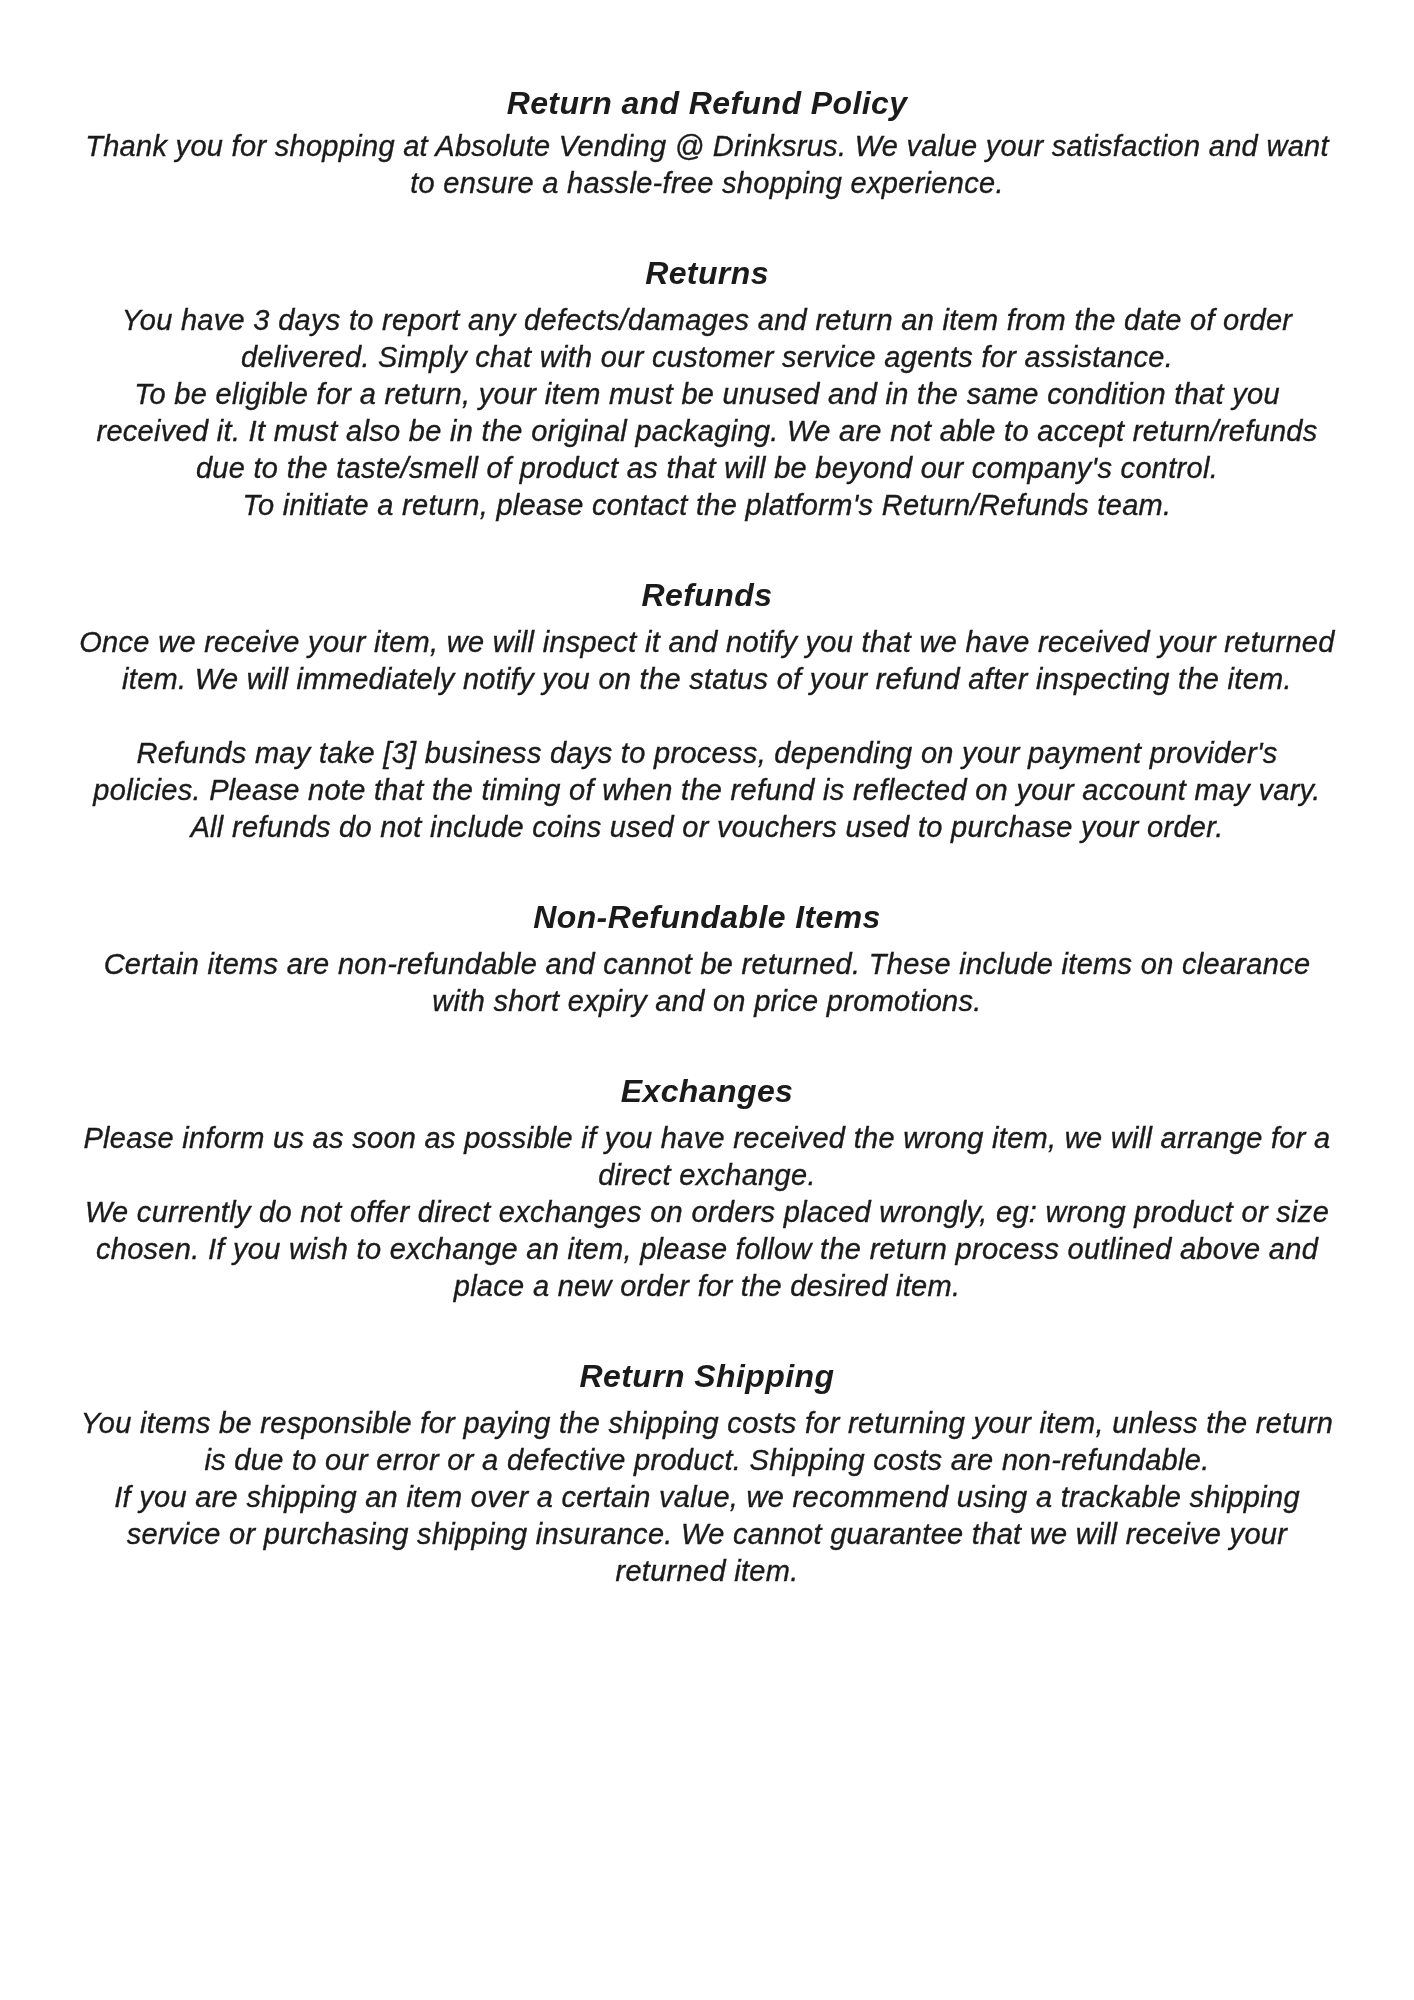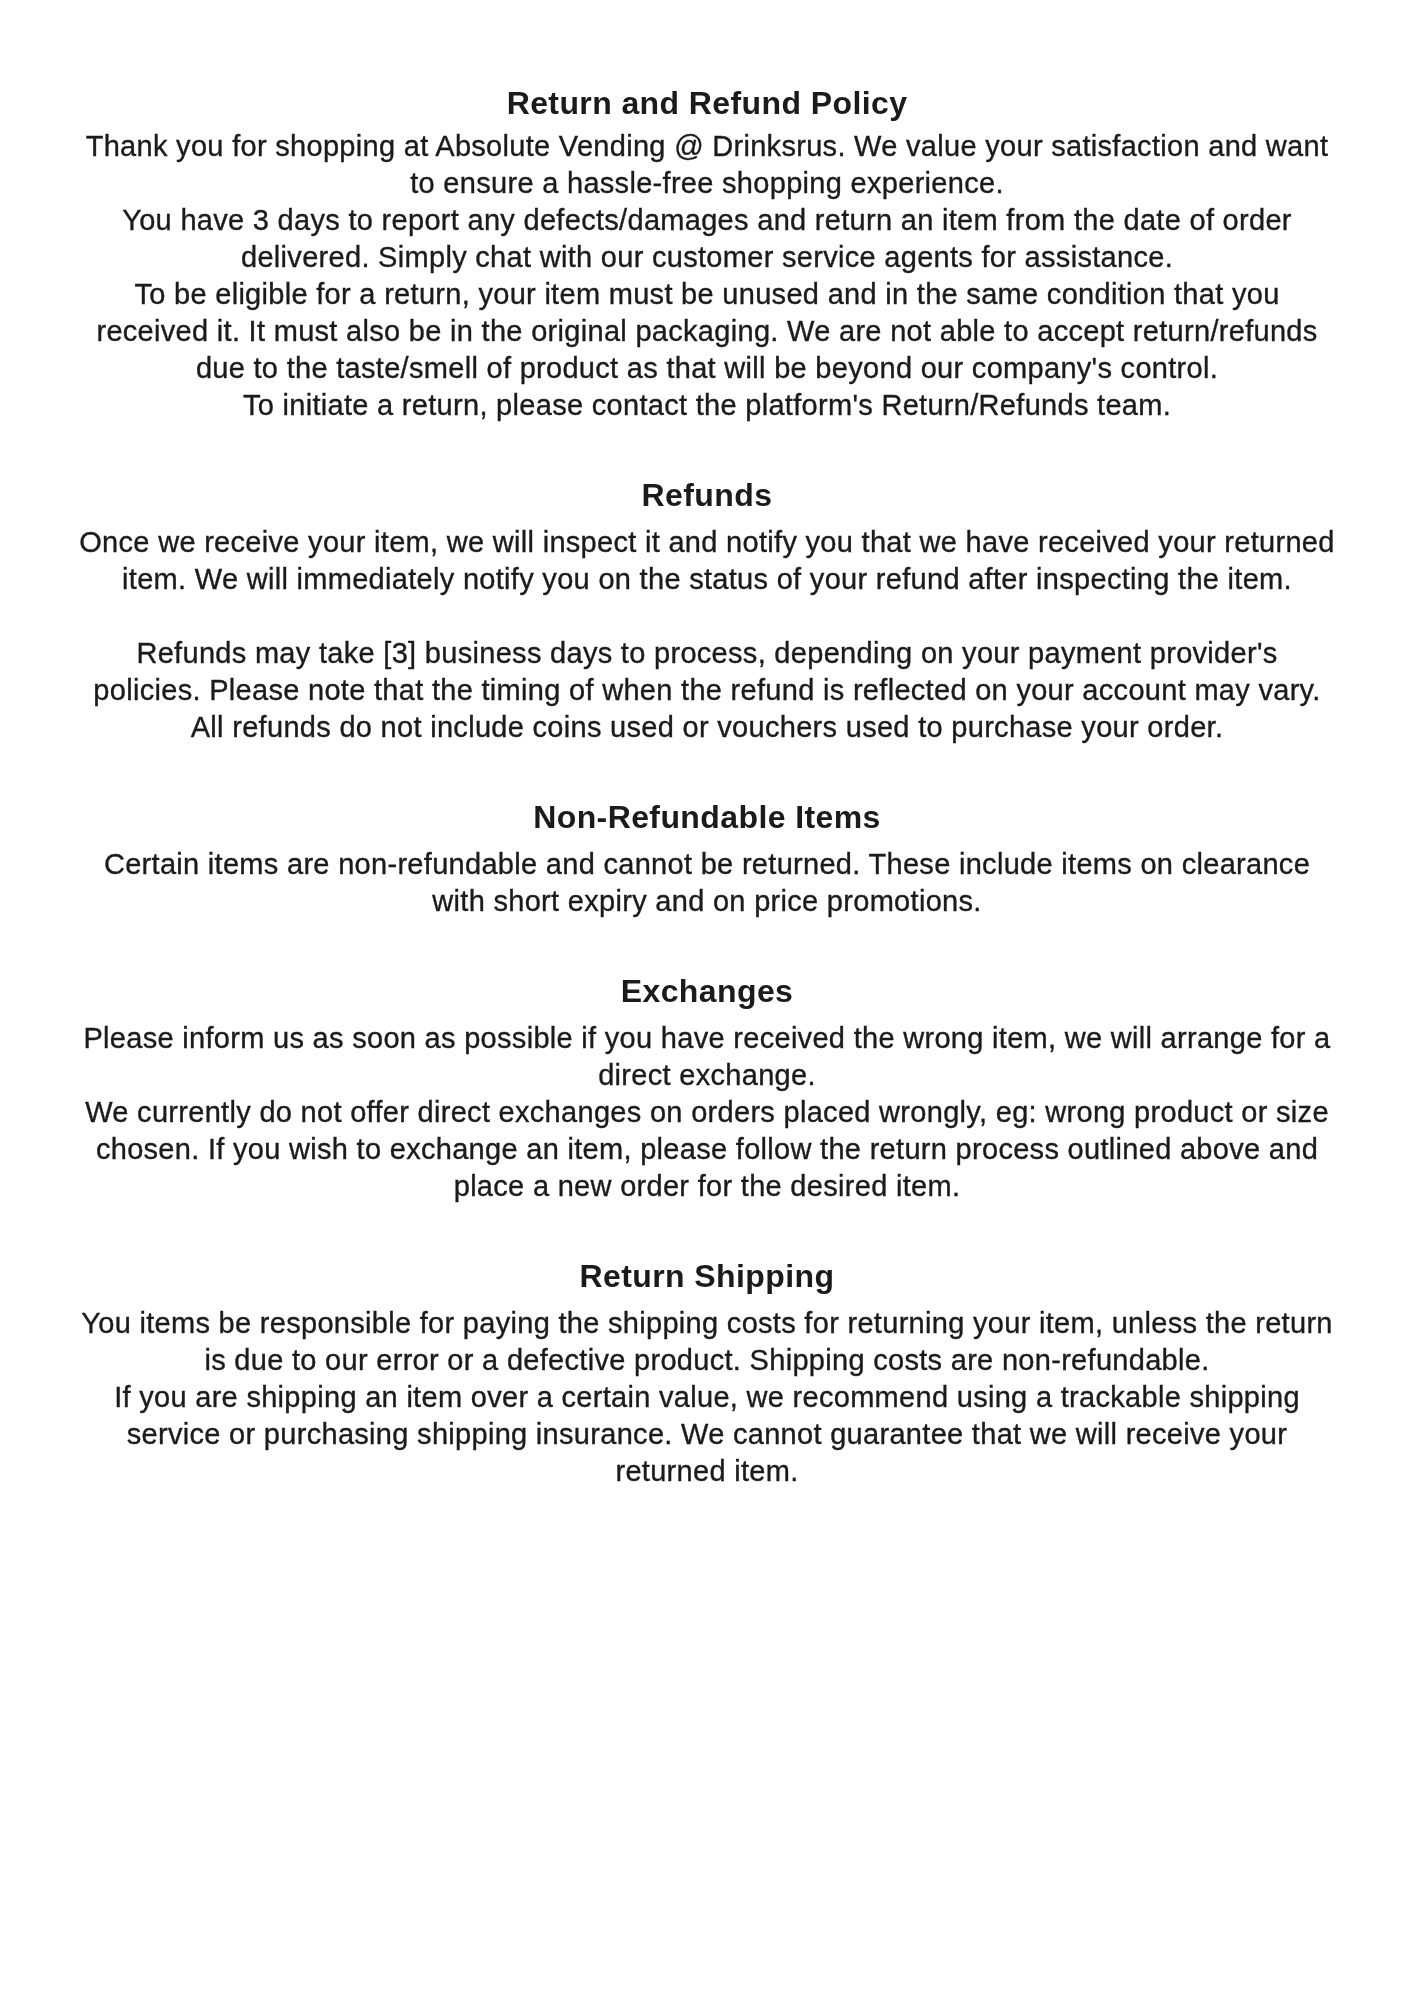--- a/index.html
+++ b/index.html
@@ -12,20 +12,21 @@
     height: 2000px;
     overflow: hidden;
     font-family: "Liberation Sans", sans-serif;
     color: #1b1b1b;
   }
   .doc {
     width: 1256px;
     margin: 0 auto;
     padding-top: 84px;
     text-align: center;
+    font-style: italic;
   }
   .page-title {
     font-size: 32px;
     line-height: 38px;
     font-weight: 700;
     letter-spacing: 0.4px;
     margin: 0 0 6px 0;
   }
   .section-heading {
     font-size: 32px;
@@ -47,20 +48,21 @@
   .intro { margin: 0; }
 </style>
 </head>
 <body>
 
 <main class="doc">
   <h1 class="page-title">Return and Refund Policy</h1>
   <p class="intro body-text">Thank you for shopping at Absolute Vending @ Drinksrus. We value your satisfaction and want to ensure a hassle-free shopping experience.</p>
   <div id="sections">
   <section class="policy-section">
+    <h2 class="section-heading">Returns</h2>
     <div class="paras body-text">
           <div class="para">You have 3 days to report any defects/damages and return an item from the date of order delivered. Simply chat with our customer service agents for assistance.</div>
           <div class="para">To be eligible for a return, your item must be unused and in the same condition that you received it. It must also be in the original packaging. We are not able to accept return/refunds due to the taste/smell of product as that will be beyond our company's control.</div>
           <div class="para">To initiate a return, please contact the platform's Return/Refunds team.</div>
         </div>
   </section>
 
   <section class="policy-section">
     <h2 class="section-heading">Refunds</h2>
     <div class="paras body-text">

